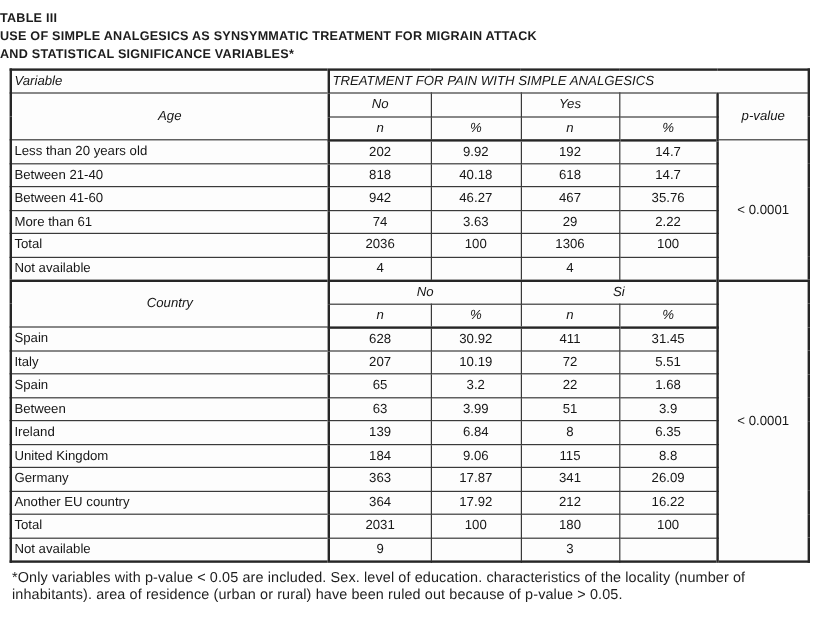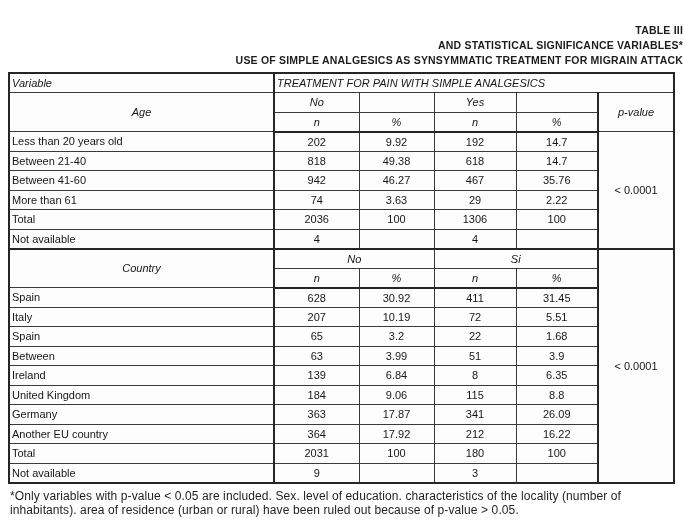--- a/index.html
+++ b/index.html
@@ -14,22 +14,22 @@
   html,body{margin:0;padding:0;}
   body{
     width:683px;height:520px;
     background:#ffffff;
     font-family:"Liberation Sans", sans-serif;
     color:var(--text);
     overflow:hidden;
   }
   .page{position:relative;width:683px;height:520px;}
   .title-block{
-    padding-top:23px;
-    text-align:right;
+    padding-top:8px;
+    text-align:left;
     font-size:10.5px;
     font-weight:bold;
     letter-spacing:0.2px;
     line-height:15px;
     color:#1c1c1c;
   }
   table.datatable{
     margin:4px 8px 0 8px;
     width:667px;
     border-collapse:collapse;
@@ -73,22 +73,22 @@
     letter-spacing:0.1px;
   }
 </style>
 </head>
 <body>
 
 <div class="page">
 
   <div class="title-block">
     <div>TABLE III</div>
+    <div>USE OF SIMPLE ANALGESICS AS SYNSYMMATIC TREATMENT FOR MIGRAIN ATTACK</div>
     <div>AND STATISTICAL SIGNIFICANCE VARIABLES*</div>
-    <div>USE OF SIMPLE ANALGESICS AS SYNSYMMATIC TREATMENT FOR MIGRAIN ATTACK</div>
   </div>
 
   <table class="datatable">
     <colgroup>
       <col style="width:265px">
         <col style="width:85px">
         <col style="width:75px">
       <col style="width:82px">
         <col style="width:82px">
         <col style="width:76px">
@@ -119,21 +119,21 @@
       <td class="lbl">Less than 20 years old</td>
       <td class="num datasep">202</td>
       <td class="num">9.92</td>
       <td class="num">192</td>
       <td class="num">14.7</td>
       <td class="pv datasep" rowspan="6">&lt; 0.0001</td>
     </tr>
     <tr>
       <td class="lbl">Between 21-40</td>
       <td class="num datasep">818</td>
-      <td class="num">49.38</td>
+      <td class="num">40.18</td>
       <td class="num">618</td>
       <td class="num">14.7</td>
     </tr>
     <tr>
       <td class="lbl">Between 41-60</td>
       <td class="num datasep">942</td>
       <td class="num">46.27</td>
       <td class="num">467</td>
       <td class="num">35.76</td>
     </tr>

